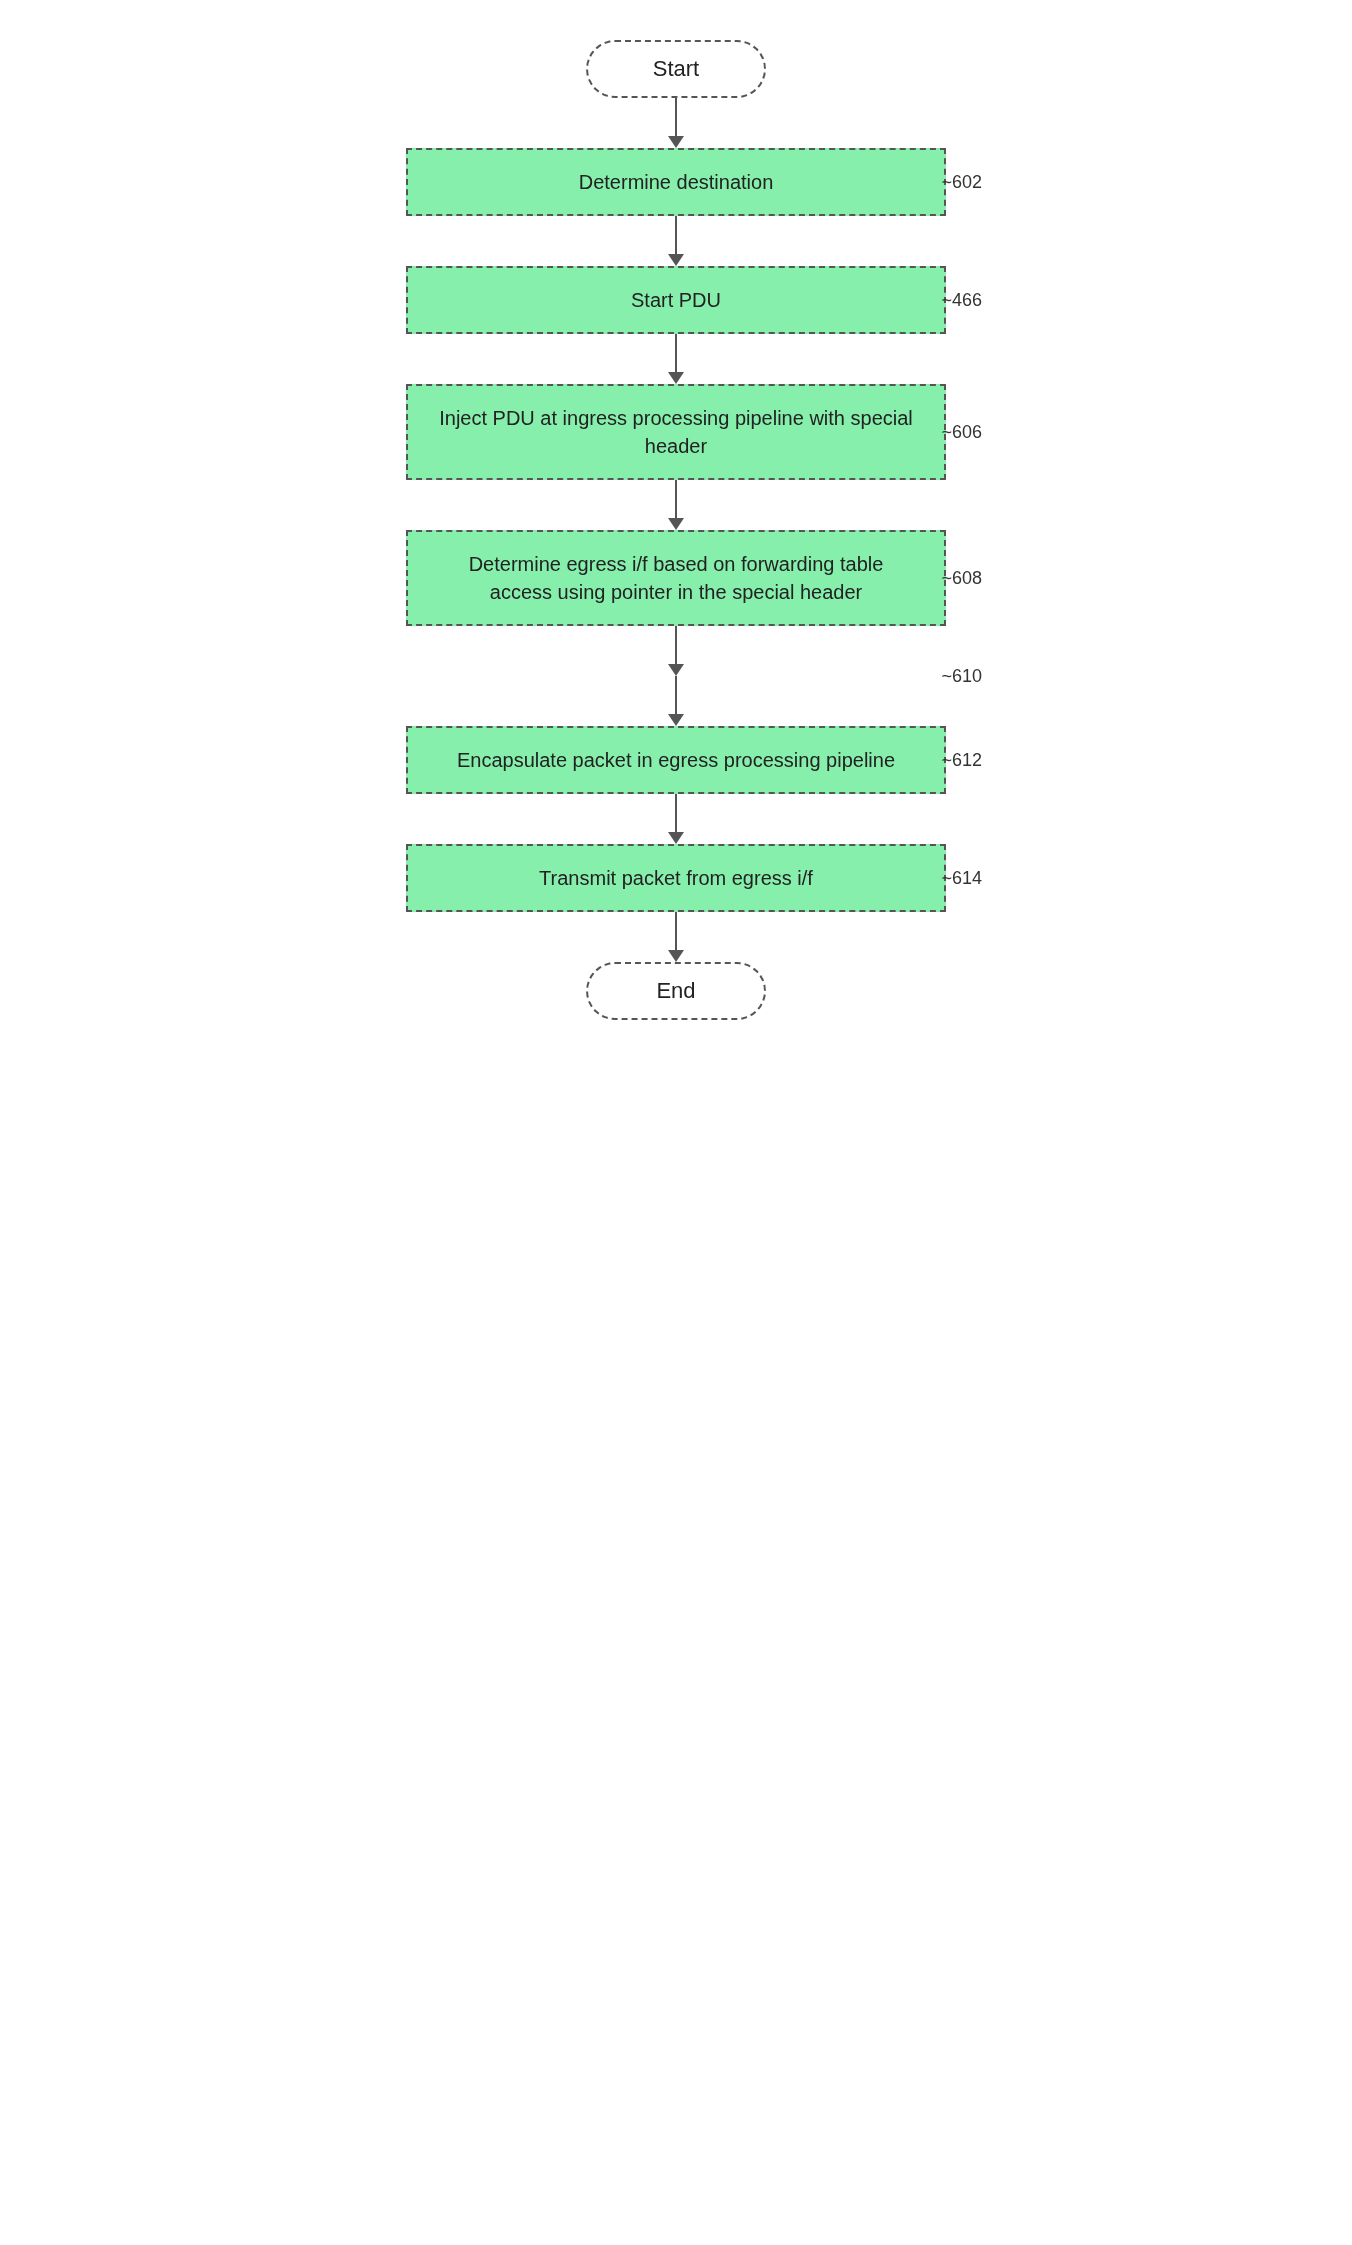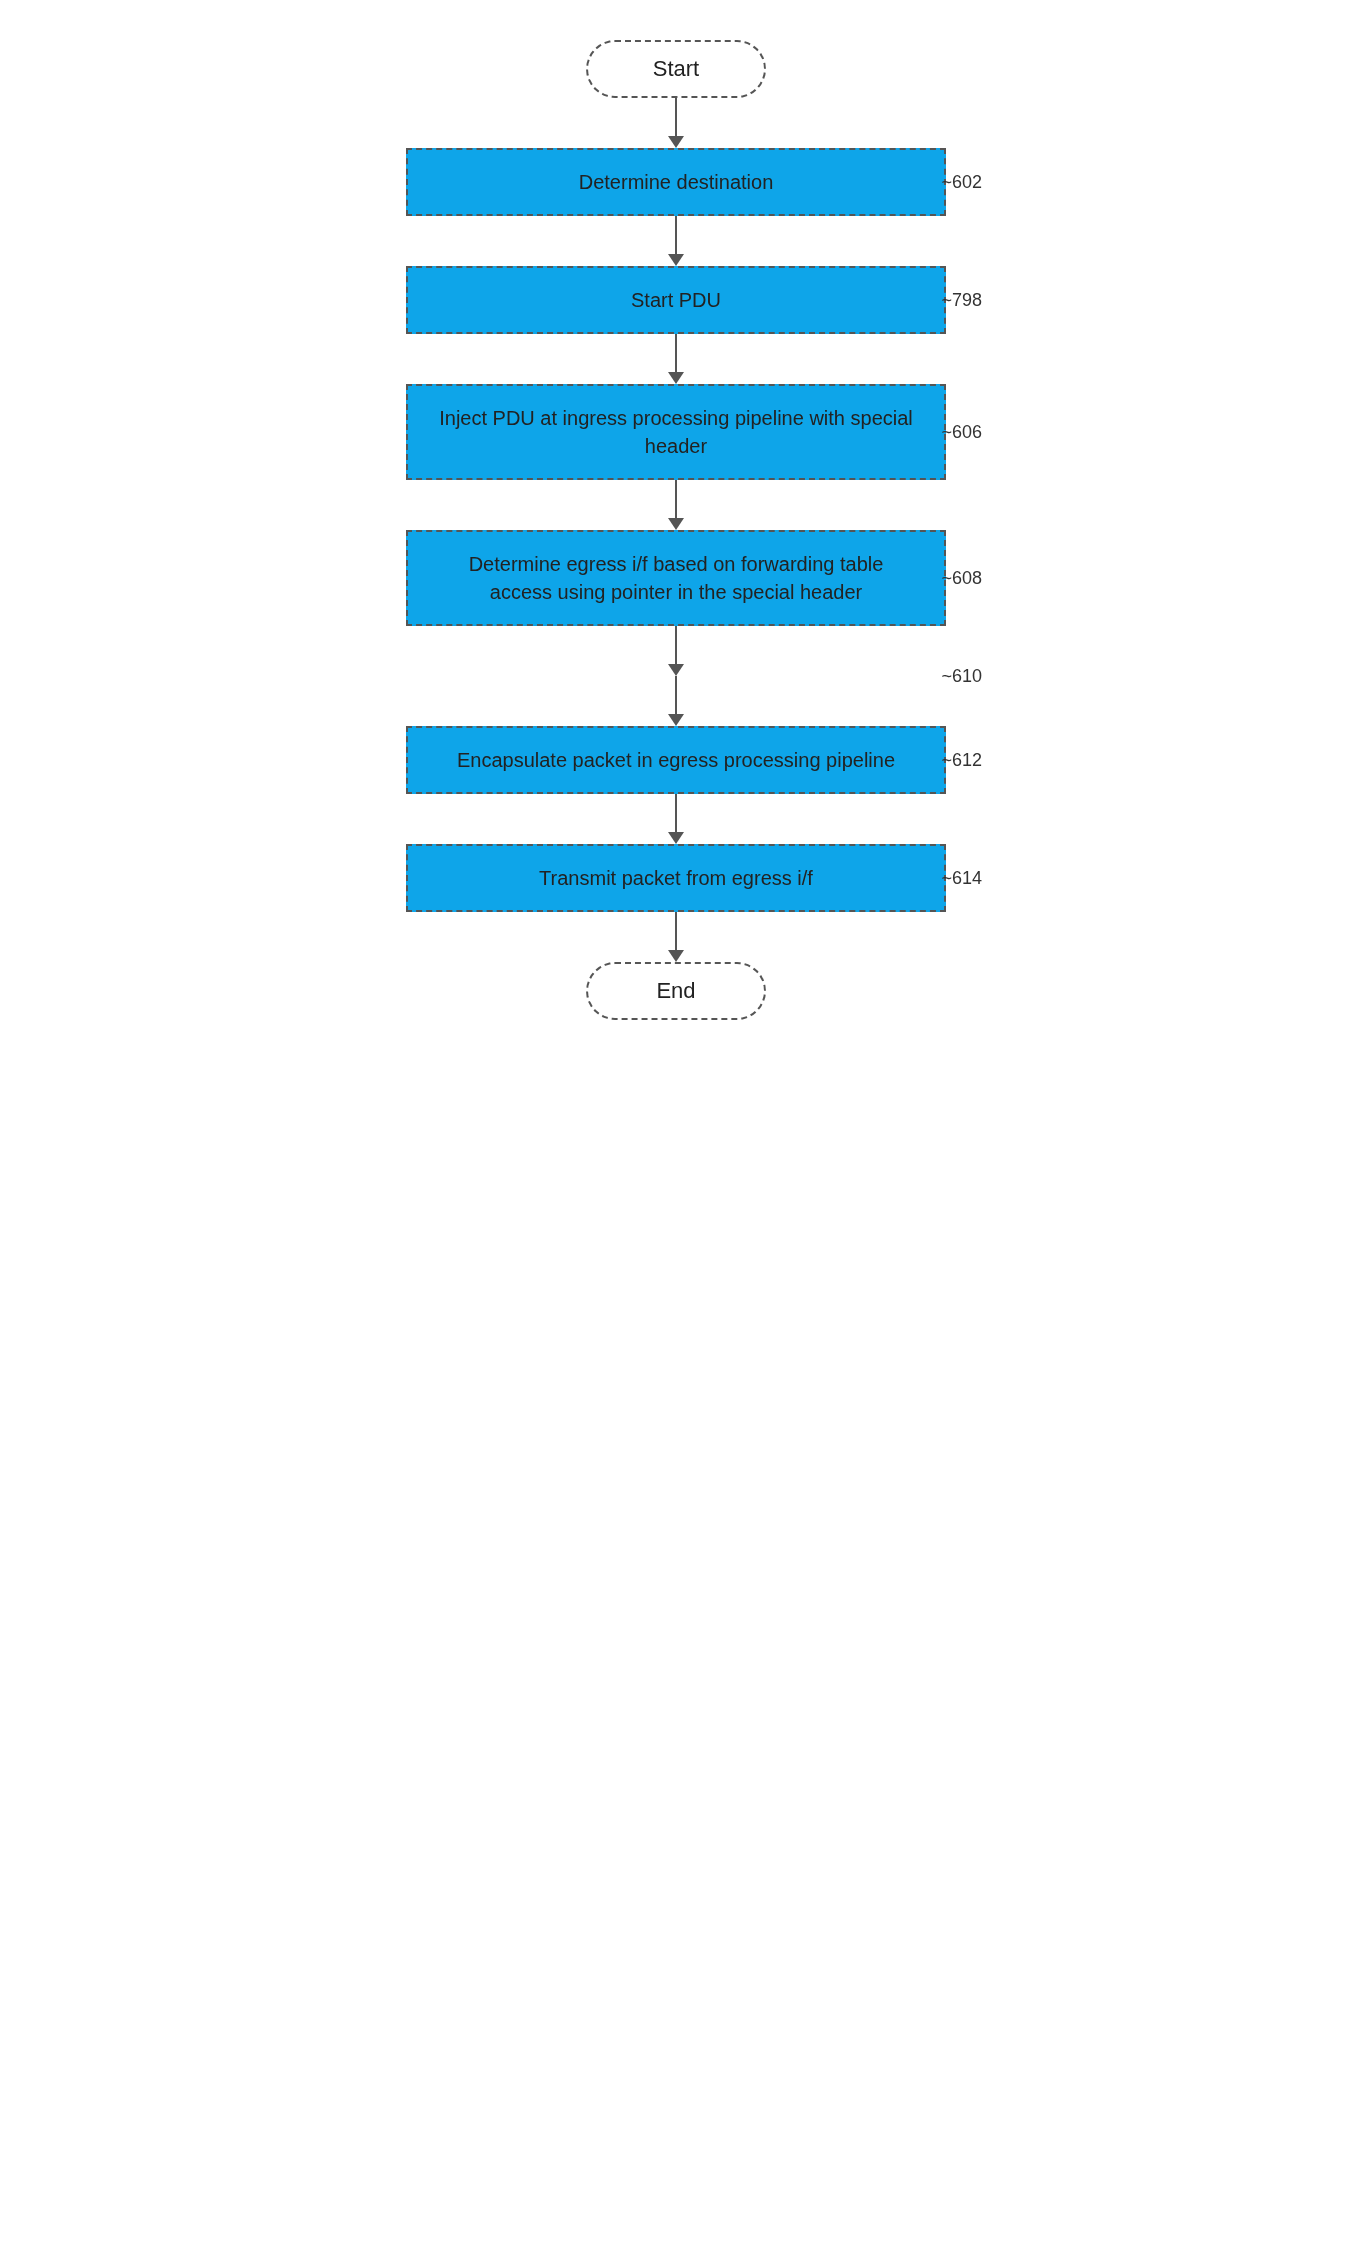--- a/index.html
+++ b/index.html
@@ -33,21 +33,21 @@
       text-align: center;
       min-width: 180px;
     }
 
     
     .process-box {
       border: 2px dashed #555;
       padding: 18px 30px;
       font-size: 20px;
       color: #222;
-      background: #0ea5e9;
+      background: #86efac;
       text-align: center;
       width: 540px;
       line-height: 1.4;
       position: relative;
     }
 
     .process-row {
       display: flex;
       align-items: center;
       width: 100%;
@@ -109,21 +109,21 @@
 
   <div class="arrow-connector">
     <div class="arrow-line"></div>
     <div class="arrow-head"></div>
   </div>
 
   <div class="process-row">
     <div class="process-box">
       <span>Start PDU</span>
     </div>
-    <span class="ref-label">~798</span>
+    <span class="ref-label">~466</span>
   </div>
 
   <div class="arrow-connector">
     <div class="arrow-line"></div>
     <div class="arrow-head"></div>
   </div>
 
   <div class="process-row">
     <div class="process-box">
       <span>Inject PDU at ingress processing pipeline with special header</span>

